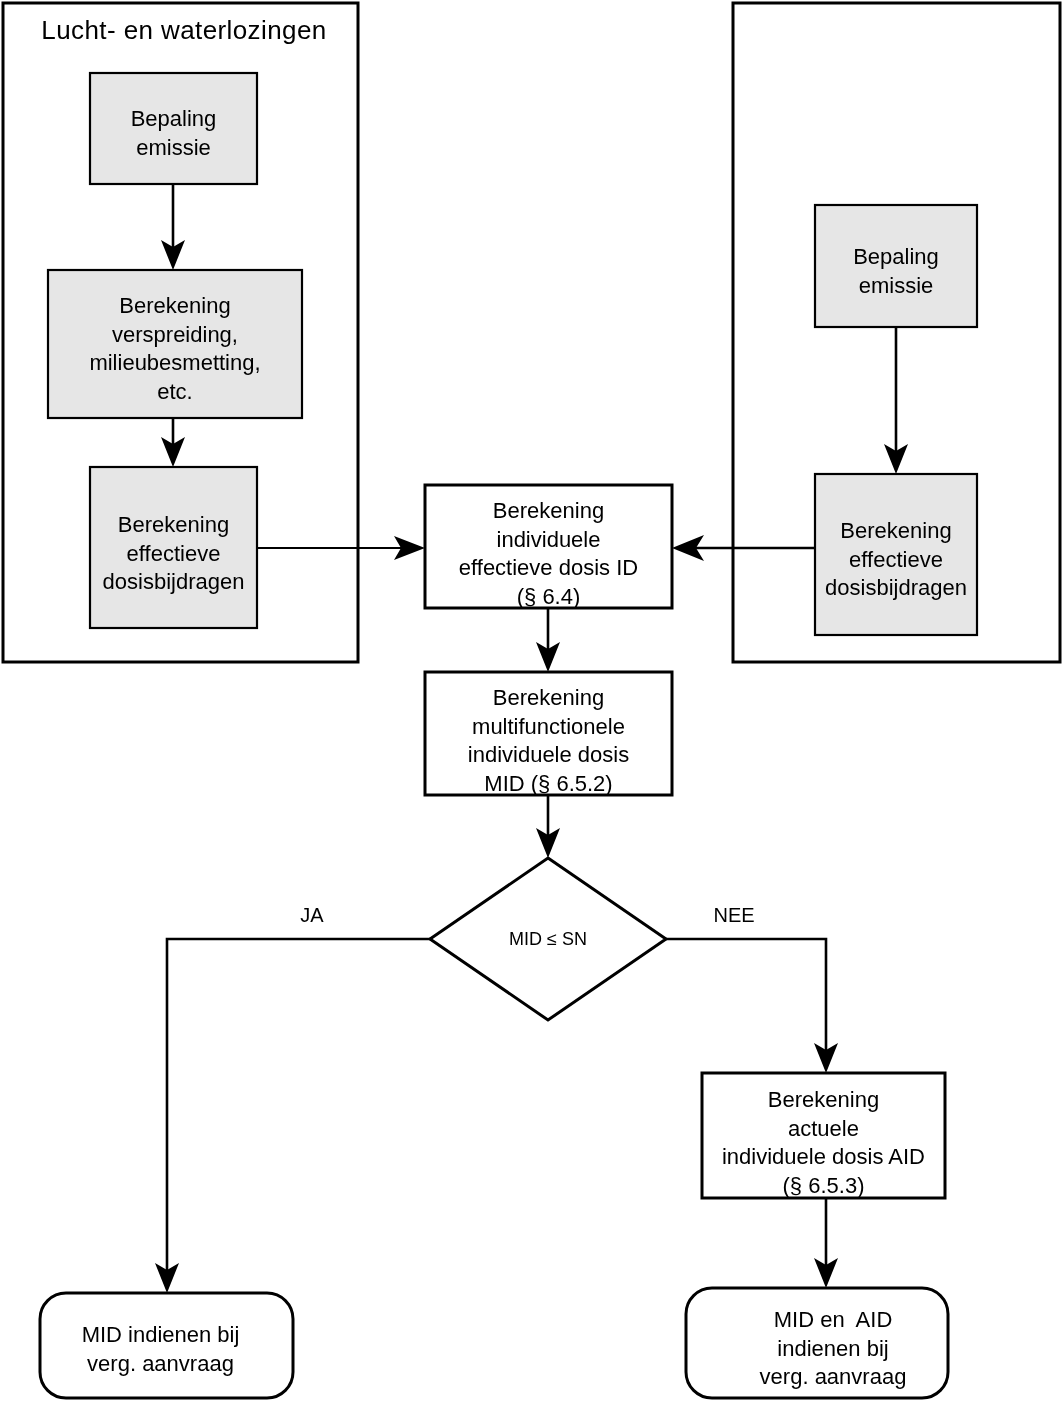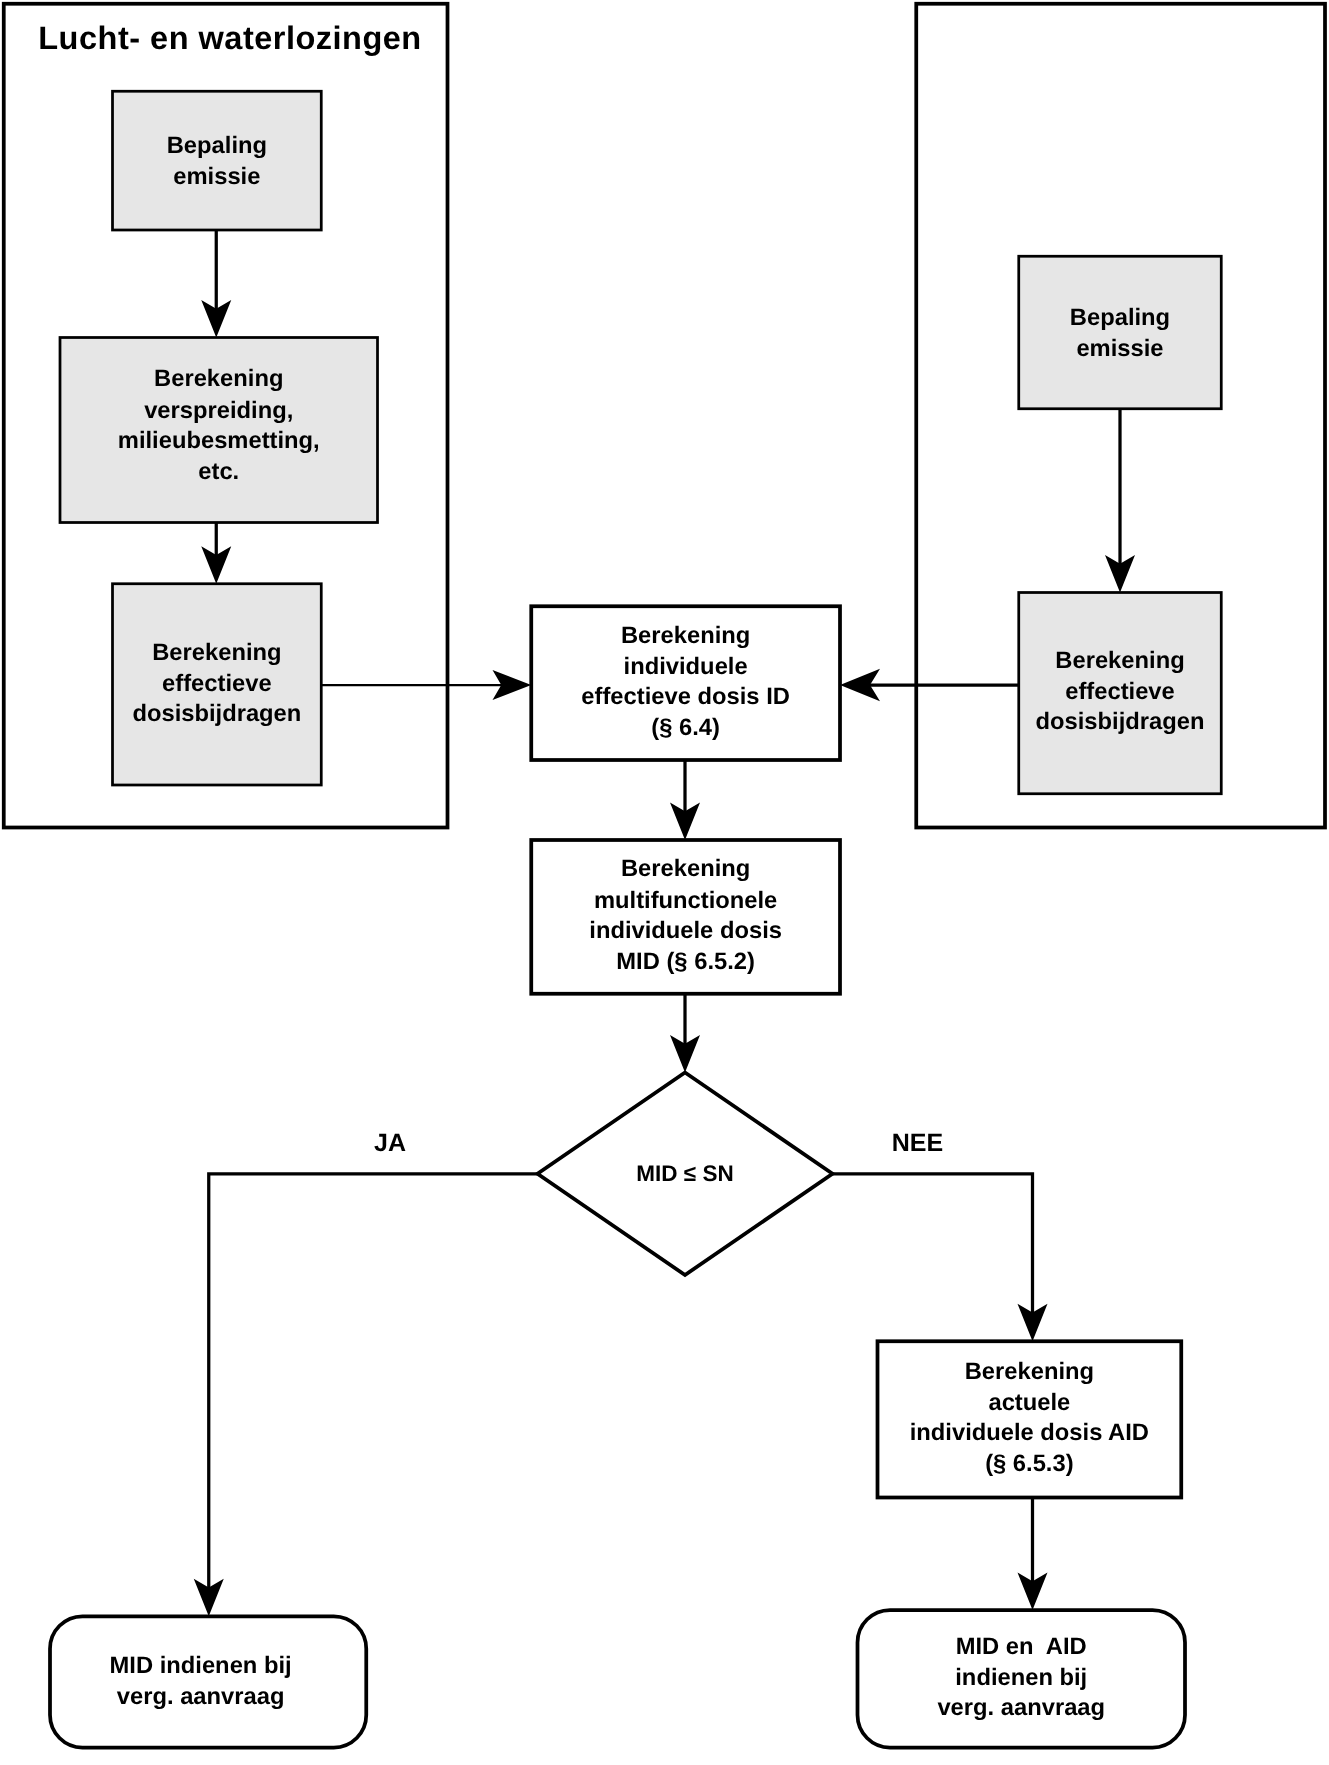--- a/index.html
+++ b/index.html
@@ -61,28 +61,27 @@
     fill: #000000;
   }
   
   .txt {
     position: absolute;
     text-align: center;
     color: #000000;
     line-height: 1.30;
     white-space: pre;
     pointer-events: none;
-    font-weight: bold;
   }
   .panel-title {
     font-size: 26px;
     letter-spacing: 0.4px;
   }
   .box-label {
-    font-size: 19px;
+    font-size: 22px;
   }
   .branch-label {
     font-size: 20px;
   }
   .diamond-label {
     font-size: 18px;
   }
 </style>
 </head>
 <body>
@@ -195,21 +194,21 @@
   <div class="txt diamond-label" style="left:460px; top:928px; width:176px;"><span>MID ≤ SN</span></div>
 
   <div class="txt box-label" style="left:702px; top:1086px; width:243px;">Berekening
 actuele
 individuele dosis AID
 (§ 6.5.3)</div>
 
   <div class="txt box-label" style="left:40px; top:1321px; width:241px;">MID indienen bij
 verg. aanvraag</div>
 
-  <div class="txt box-label" style="left:686px; top:1306px; width:262px;">MID en  AID
+  <div class="txt box-label" style="left:702px; top:1306px; width:262px;">MID en  AID
 indienen bij
 verg. aanvraag</div>
 
   <div class="txt branch-label" style="left:277px; top:902px; width:70px;">JA</div>
 
   <div class="txt branch-label" style="left:694px; top:902px; width:80px;">NEE</div>
 
 </div>
 
 </body></html>

